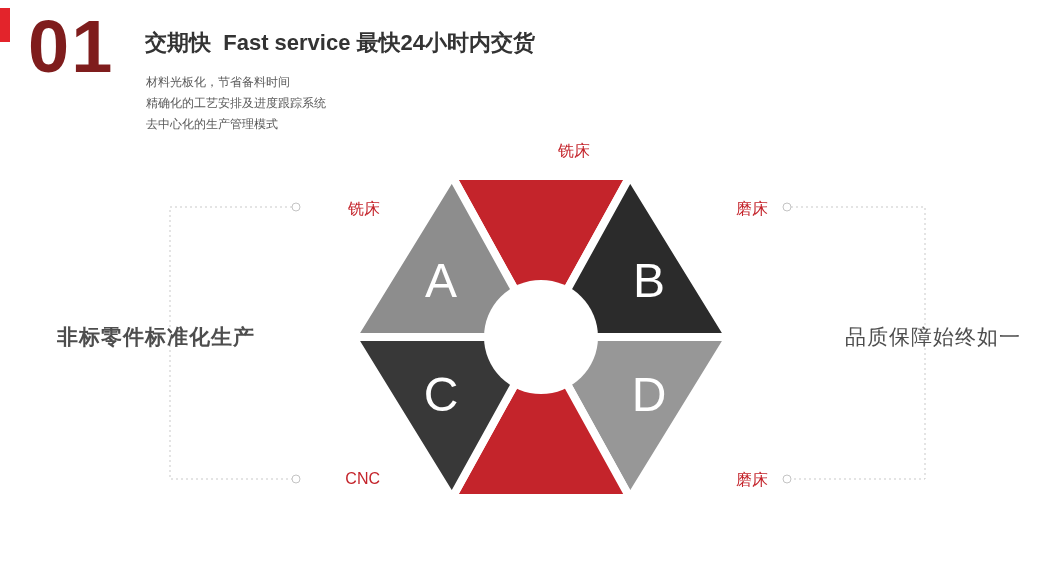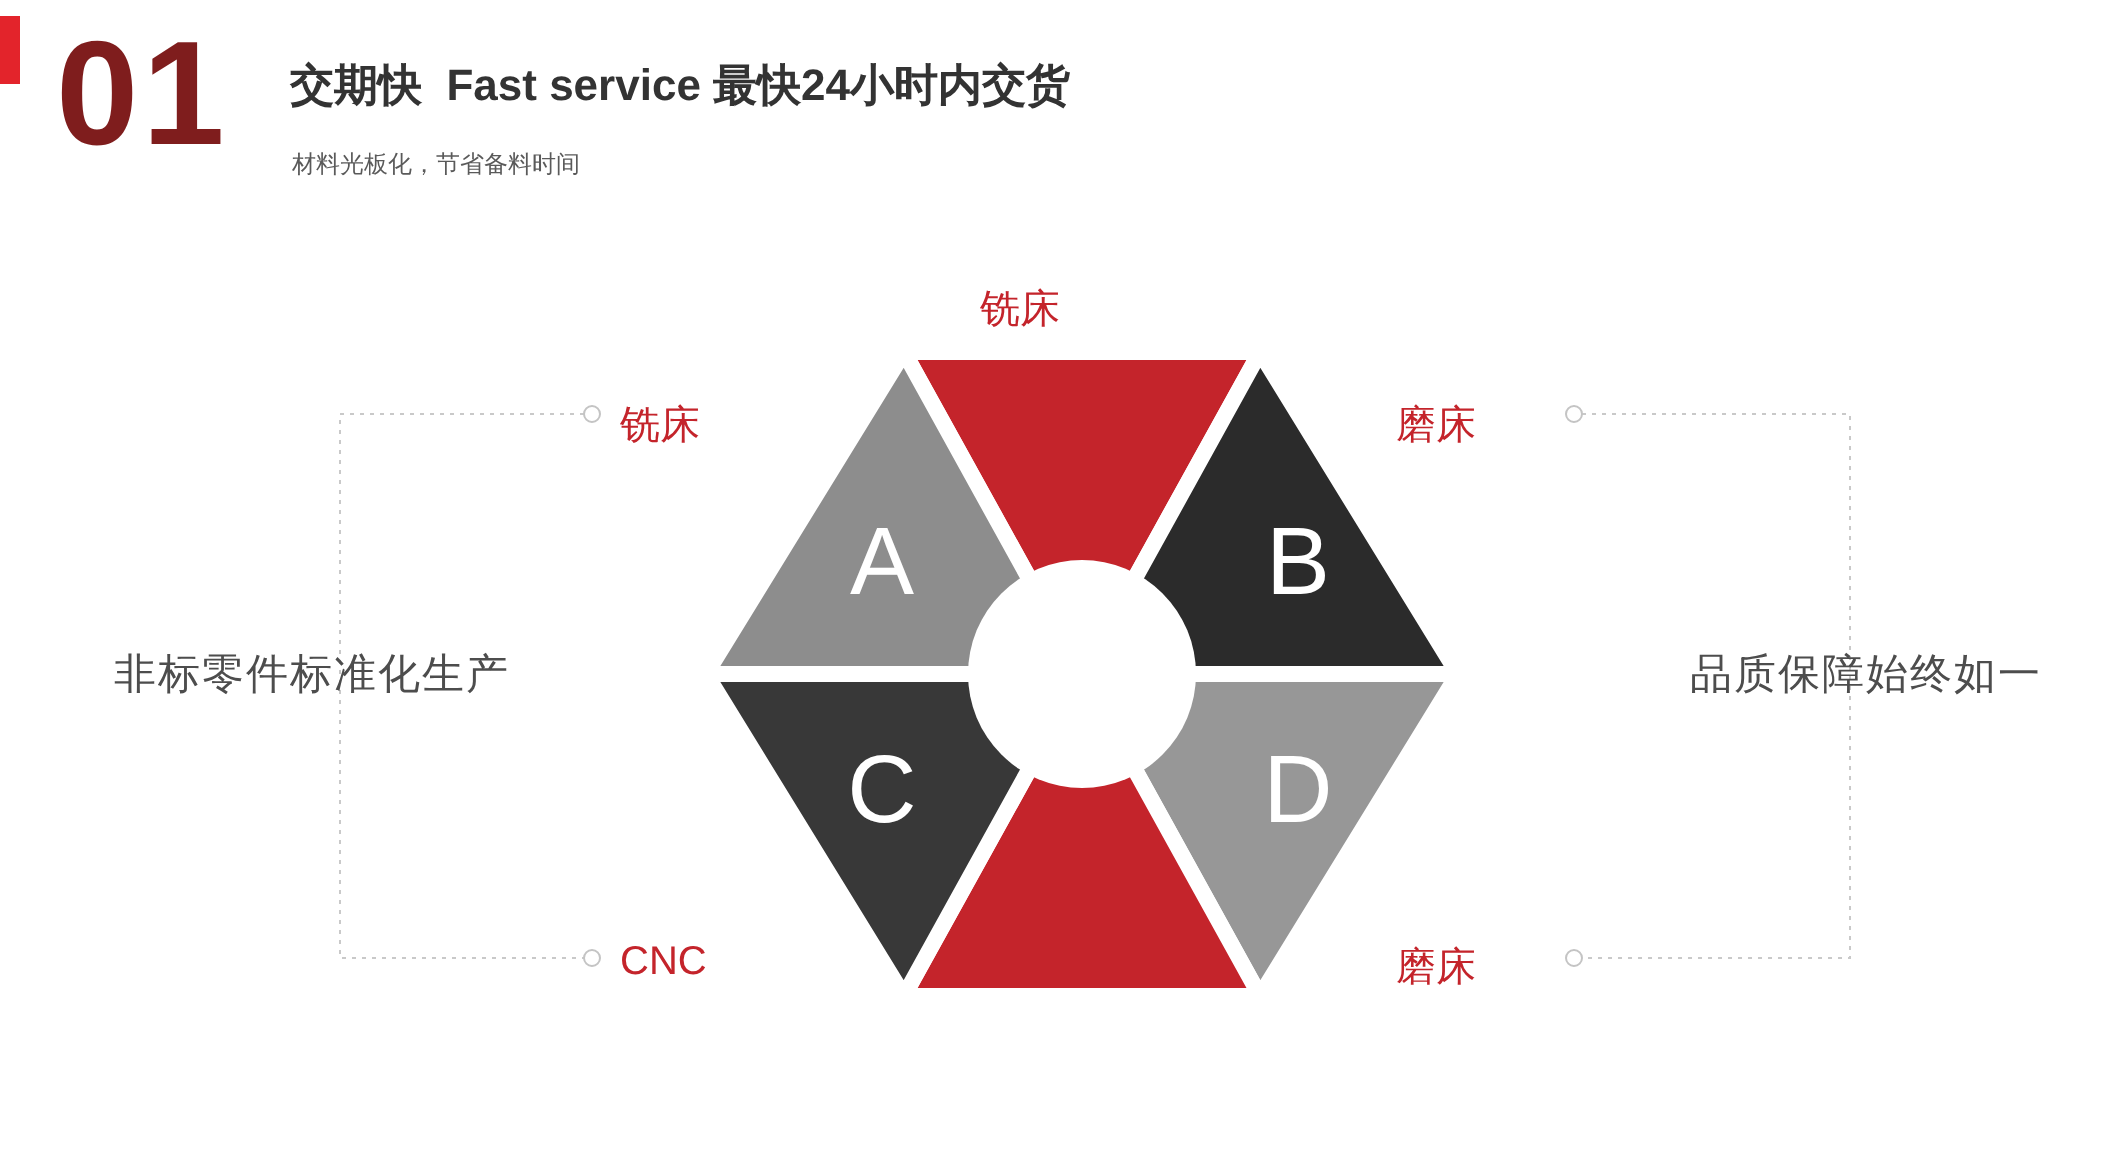--- a/index.html
+++ b/index.html
@@ -68,23 +68,23 @@
     stroke-linejoin:round;
   }
   .tri-letter{
     fill:#ffffff;
     font-size:48px;
     font-family:"Liberation Sans","DejaVu Sans",sans-serif;
     text-anchor:middle;
   }
   .side-label{
     position:absolute;
-    font-size:20px;
+    font-size:16px;
     color:#c4242b;
-    text-align:left;
+    text-align:right;
   }
   .caption{
     position:absolute;
     font-size:21px;
     color:#4d4d4d;
     text-align:center;
     letter-spacing:1px;
   }
 </style>
 </head>
@@ -93,20 +93,22 @@
 <div class="slide">
 
   <div class="accent-bar"></div>
 
   <div class="big-number">01</div>
 
   <div class="title">交期快  Fast service 最快24小时内交货</div>
 
   <div class="bullets">
     <div>材料光板化，节省备料时间</div>
+    <div>精确化的工艺安排及进度跟踪系统</div>
+    <div>去中心化的生产管理模式</div>
   </div>
 
   <svg class="diagram-svg" viewBox="0 0 1060 576" xmlns="http://www.w3.org/2000/svg">
 
     <path class="connector" d="M292,207 H170 V479 H292"></path>
     <path class="connector" d="M791,207 H925 V479 H791"></path>
     <circle class="connector-dot" cx="296" cy="207" r="4"></circle>
     <circle class="connector-dot" cx="296" cy="479" r="4"></circle>
     <circle class="connector-dot" cx="787" cy="207" r="4"></circle>
     <circle class="connector-dot" cx="787" cy="479" r="4"></circle>
@@ -125,16 +127,16 @@
     <text class="tri-letter" x="441" y="411">C</text>
     <text class="tri-letter" x="649" y="411">D</text>
   </svg>
 
   <div class="side-label" style="left:490px; top:141px; width:100px;">铣床</div>
   <div class="side-label" style="left:310px; top:199px; width:70px;">铣床</div>
   <div class="side-label" style="left:698px; top:199px; width:70px;">磨床</div>
   <div class="side-label" style="left:310px; top:470px; width:70px;">CNC</div>
   <div class="side-label" style="left:698px; top:470px; width:70px;">磨床</div>
 
-  <div class="caption" style="left:28px; top:323px; width:256px;">非标零件标准化生产</div>
+  <div class="caption" style="left:28px; top:323px; width:256px;font-weight:bold;">非标零件标准化生产</div>
   <div class="caption" style="left:815px; top:323px; width:236px;text-align:center;">品质保障始终如一</div>
 
 </div>
 
 </body></html>

